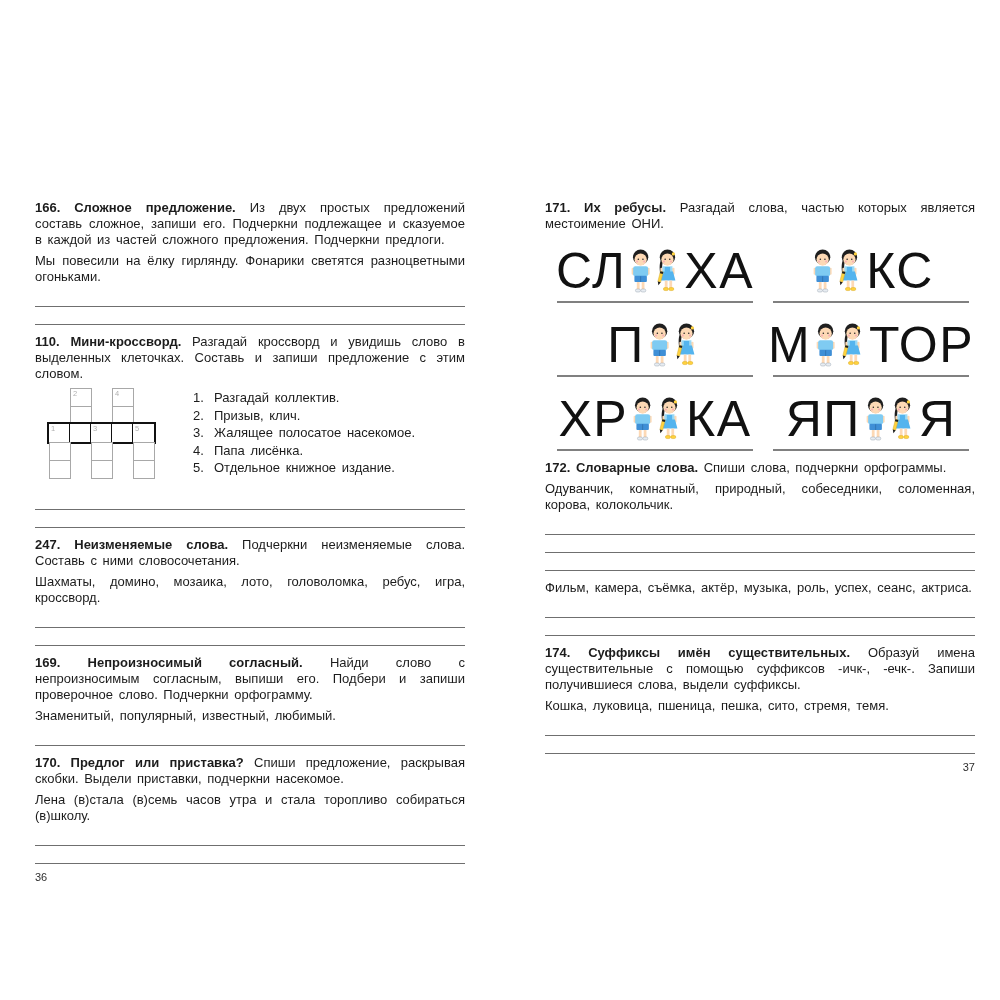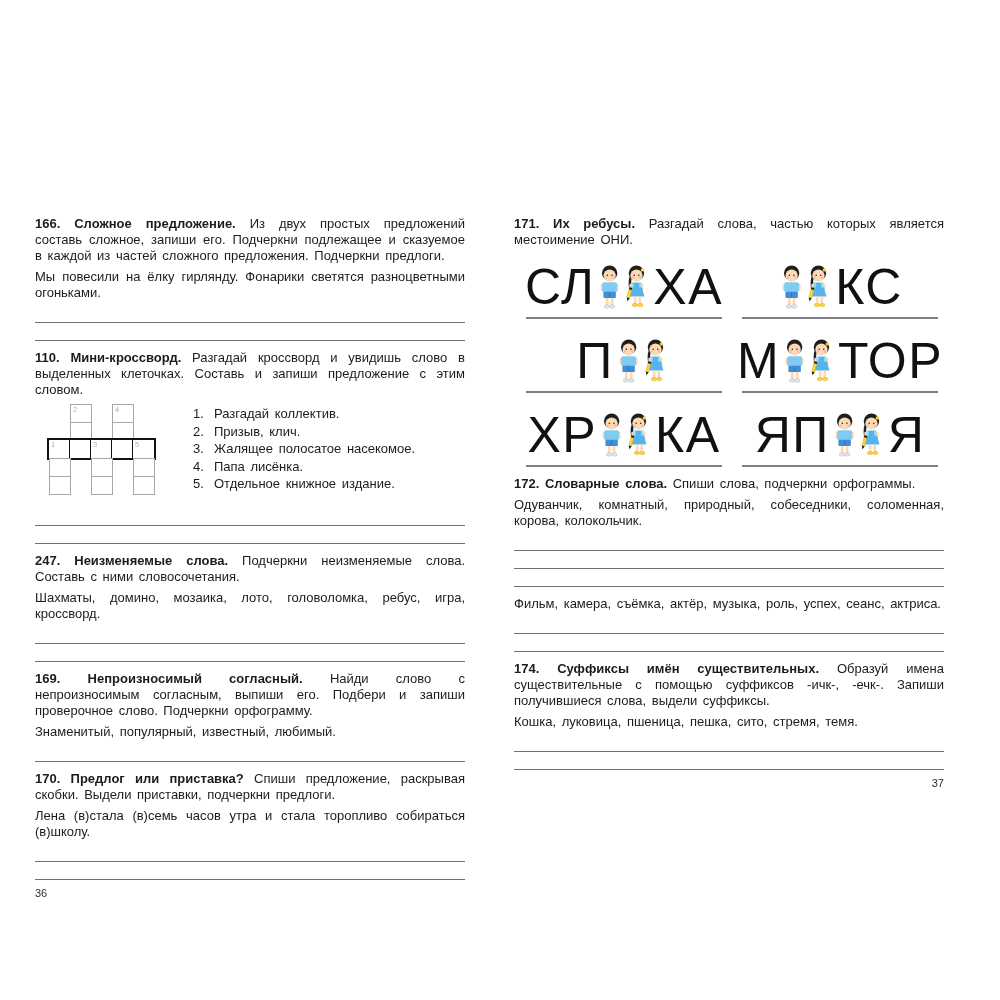--- a/index.html
+++ b/index.html
@@ -1,22 +1,22 @@
 <!DOCTYPE html>
 <html lang="ru"><head>
 <meta charset="utf-8">
 <style>
   html,body{margin:0;padding:0;background:#ffffff;}
   .canvas{position:relative;width:1000px;height:1000px;background:#ffffff;overflow:hidden;
           font-family:"Liberation Sans","DejaVu Sans",sans-serif;color:#1c1c1c;}
   .page{position:absolute;top:200px;width:430px;}
   .page-left{left:35px;}
-  .page-right{left:514px;}
+  .page-right{left:545px;}
   .ex{margin-top:9px;}
-  .ex:first-child{margin-top:16px;}
+  .ex:first-child{margin-top:0;}
   .para{margin:0;font-size:13px;line-height:16px;text-align:justify;word-spacing:2px;color:#1c1c1c;}
   .para.body{margin-top:5px;}
   .b{font-weight:bold;}
   .lines{margin-top:4px;}
   .wline{height:17px;border-bottom:1.5px solid #6f6f6f;}
   .pagenum{margin-top:7px;font-size:11px;color:#2e2e2e;}
   .page-right .pagenum{text-align:right;}
 
   
   .cw-wrap{display:flex;margin-top:6px;min-height:100px;}
@@ -131,21 +131,21 @@
 
     <section class="ex">
       <p class="para"><span class="b">169.</span> <span class="b">Непроизносимый согласный.</span> <span>Найди слово с непроизносимым согласным, выпиши его. Подбери и запиши проверочное слово. Подчеркни орфограмму.</span></p>
       <p class="para body">Знаменитый, популярный, известный, любимый.</p>
       <div class="lines">
         <div class="wline"></div>
       </div>
     </section>
 
     <section class="ex">
-      <p class="para"><span class="b">170.</span> <span class="b">Предлог или приставка?</span> <span>Спиши предложение, раскрывая скобки. Выдели приставки, подчеркни предлоги.</span></p>
+      <p class="para"><span class="b">170.</span> <span class="b">Предлог или приставка?</span> <span>Спиши предложение, раскрывая скобки. Выдели приставки, подчеркни насекомое.</span></p>
       <p class="para body">Лена (в)стала (в)семь часов утра и стала торопливо собираться (в)школу.</p>
       <div class="lines">
         <div class="wline"></div>
         <div class="wline"></div>
       </div>
     </section>
 
     <div class="pagenum">36</div>
   </div>
 

